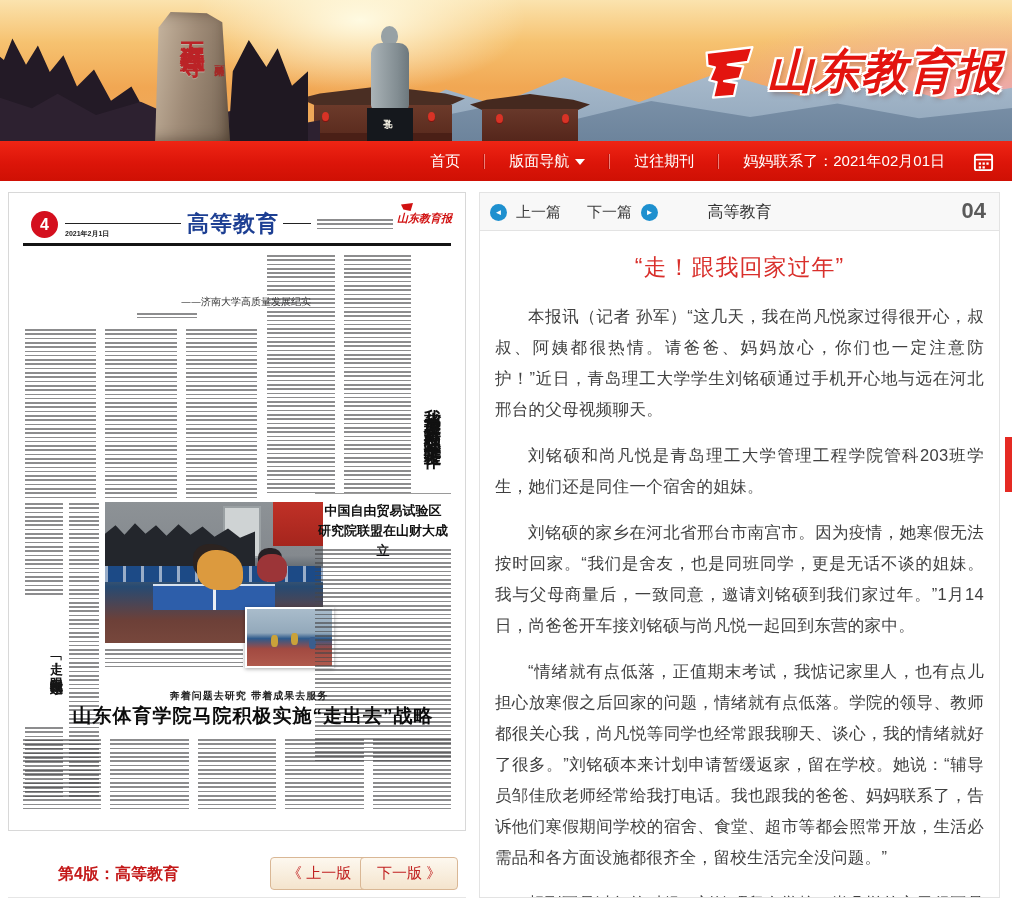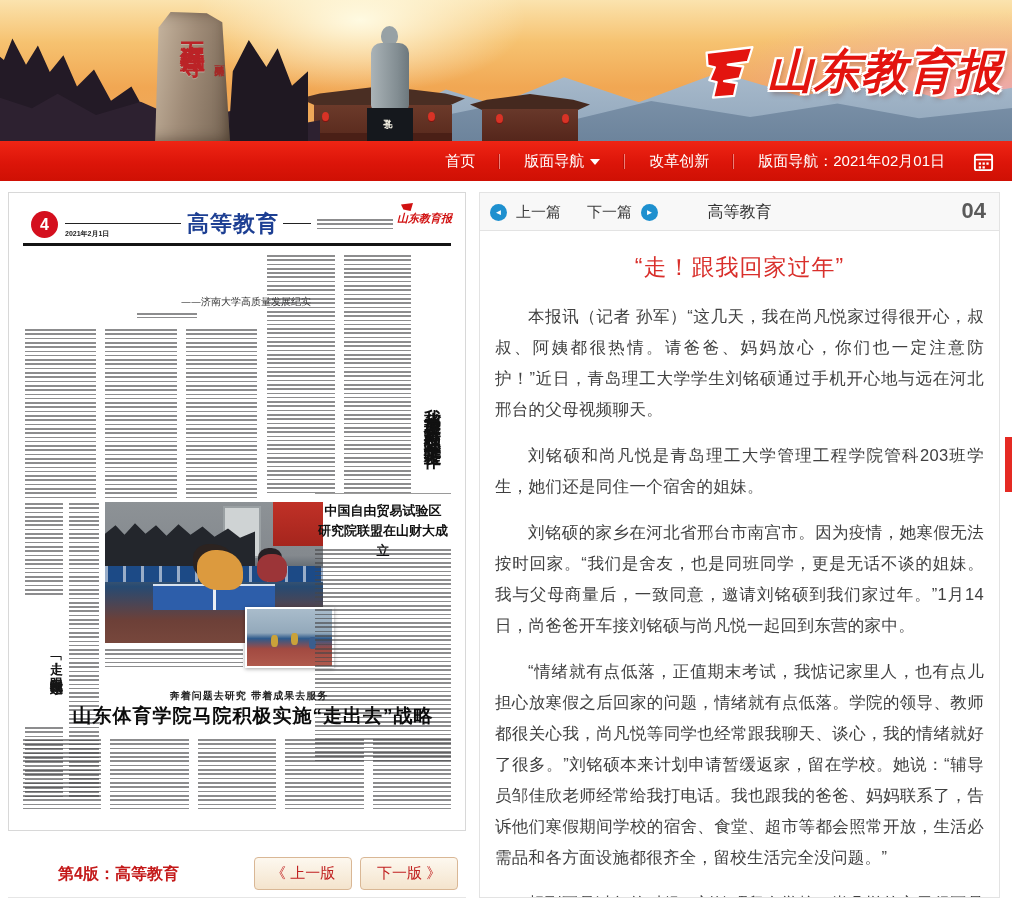--- a/index.html
+++ b/index.html
@@ -124,21 +124,21 @@
     box-shadow:0 1px 4px rgba(0,0,0,.35); overflow:hidden;
     background:linear-gradient(180deg,#a9bccb 0%,#93a9bb 42%,#2e5a8c 52%,#a24a41 70%,#b05a4d 100%); }
   .inset-f { position:absolute; width:7px; height:12px; border-radius:40%; background:#caa23a; }
 
   
   .pager { position:absolute; left:8px; top:852px; width:458px; height:46px; border-bottom:1px solid #e6e6e6; }
   .pager-label { position:absolute; left:6px; top:12px; color:#c41a1a; font-size:16px; font-weight:bold;margin-left:44px; }
   .pager-btn { position:absolute; top:5px; height:33px; padding:0 16px; font-size:15px; color:#c02020;
     background:linear-gradient(180deg,#fdf8ef,#f4e4cd); border:1px solid #d9b795; border-radius:4px; cursor:pointer;
     display:flex; align-items:center; white-space:nowrap; }
-  .btn-prev { left:246px; }
+  .btn-prev { left:262px; }
   .btn-next { left:352px; }
 
   
   .panel { position:absolute; left:479px; top:192px; width:521px; height:706px; background:#fff;
     border:1px solid #e3e3e3; overflow:hidden; }
   .panel-head { position:relative; width:100%; height:38px; background:#f8f8f8; border-bottom:1px solid #e3e3e3; }
   .ph-left { position:absolute; left:10px; top:0; height:38px; display:flex; align-items:center; gap:9px; z-index:2; }
   .circ { width:17px; height:17px; border-radius:50%; background:#1e90cf; color:#fff; font-size:8px;
     display:flex; align-items:center; justify-content:center; cursor:pointer; }
   .ph-link { font-size:15px; color:#3c3c3c; cursor:pointer; }
@@ -191,25 +191,25 @@
   <div class="nav-item">
     <span>首页</span>
   </div>
   <div class="nav-sep"></div>
   <div class="nav-item">
     <span>版面导航</span>
     <span class="caret"></span>
   </div>
   <div class="nav-sep"></div>
   <div class="nav-item">
-    <span>改革创新</span>
+    <span>过往期刊</span>
   </div>
   <div class="nav-sep"></div>
   <div class="nav-item">
-    <span>版面导航：2021年02月01日</span>
+    <span>妈妈联系了：2021年02月01日</span>
   </div>
   <div class="cal-btn">
     <svg width="21" height="21" viewBox="0 0 22 22">
       <rect x="2" y="4" width="18" height="16" rx="2" fill="none" stroke="#fff" stroke-width="2"></rect>
       <line x1="2" y1="9" x2="20" y2="9" stroke="#fff" stroke-width="1.6"></line>
       <rect x="6" y="12" width="2.4" height="2.4" fill="#fff"></rect>
         <rect x="10" y="12" width="2.4" height="2.4" fill="#fff"></rect>
       <rect x="14" y="12" width="2.4" height="2.4" fill="#fff"></rect>
         <rect x="6" y="16" width="2.4" height="2.4" fill="#fff"></rect>
       <rect x="10" y="16" width="2.4" height="2.4" fill="#fff"></rect>

